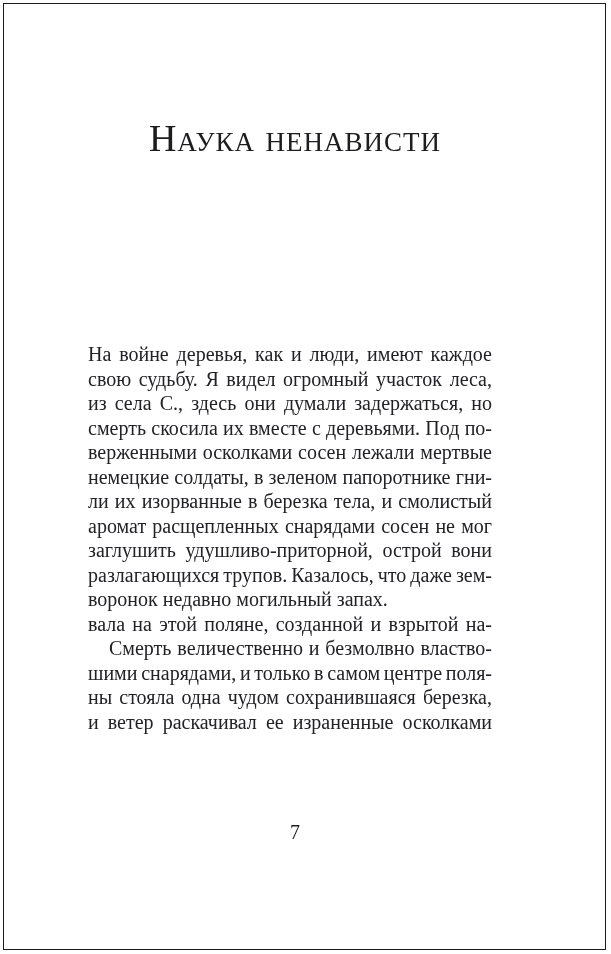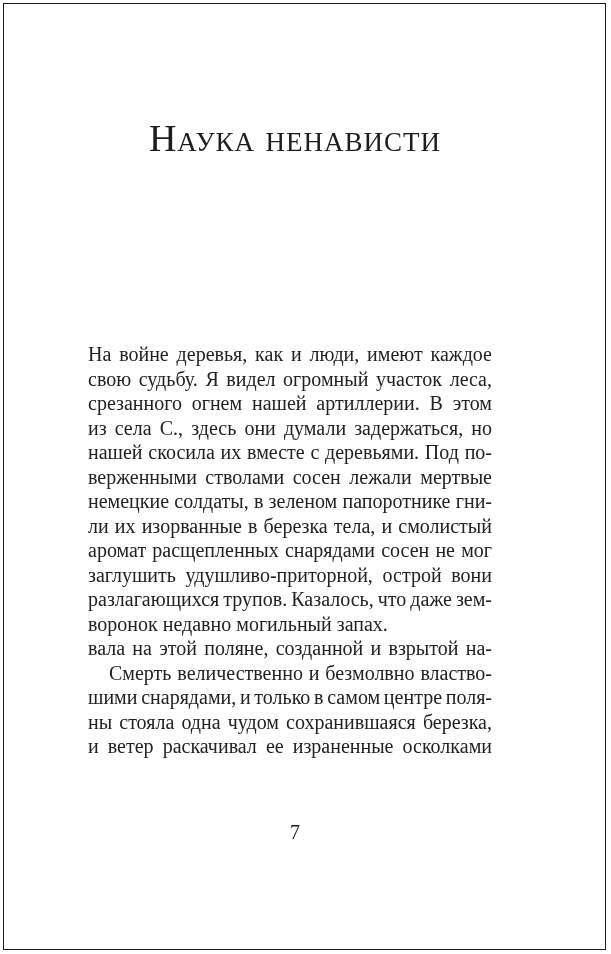--- a/index.html
+++ b/index.html
@@ -62,24 +62,23 @@
 <body>
 
 <div class="page">
   <div class="frame"></div>
 
   <h1 class="title">Наука ненависти</h1>
 
   <div class="body-text">
     <div class="ln">На войне деревья, как и люди, имеют каждое</div>
     <div class="ln">свою судьбу. Я видел огромный участок леса,</div>
-    <div class="ln">срезанного огнем нашей артиллерии. В этом</div>
     <div class="ln">из села С., здесь они думали задержаться, но</div>
-    <div class="ln">нашей скосила их вместе с деревьями. Под по-</div>
-    <div class="ln">верженными стволами сосен лежали мертвые</div>
+    <div class="ln">смерть скосила их вместе с деревьями. Под по-</div>
+    <div class="ln">верженными осколками сосен лежали мертвые</div>
     <div class="ln">немецкие солдаты, в зеленом папоротнике гни-</div>
     <div class="ln">ли их изорванные в березка тела, и смолистый</div>
     <div class="ln">аромат расщепленных снарядами сосен не мог</div>
     <div class="ln">заглушить удушливо-приторной, острой вони</div>
     <div class="ln">разлагающихся трупов. Казалось, что даже зем-</div>
     <div class="ln ln-short">воронок недавно могильный запах.</div>
     <div class="ln">вала на этой поляне, созданной и взрытой на-</div>
     <div class="ln ln-indent">Смерть величественно и безмолвно властво-</div>
     <div class="ln">шими снарядами, и только в самом центре поля-</div>
     <div class="ln">ны стояла одна чудом сохранившаяся березка,</div>

